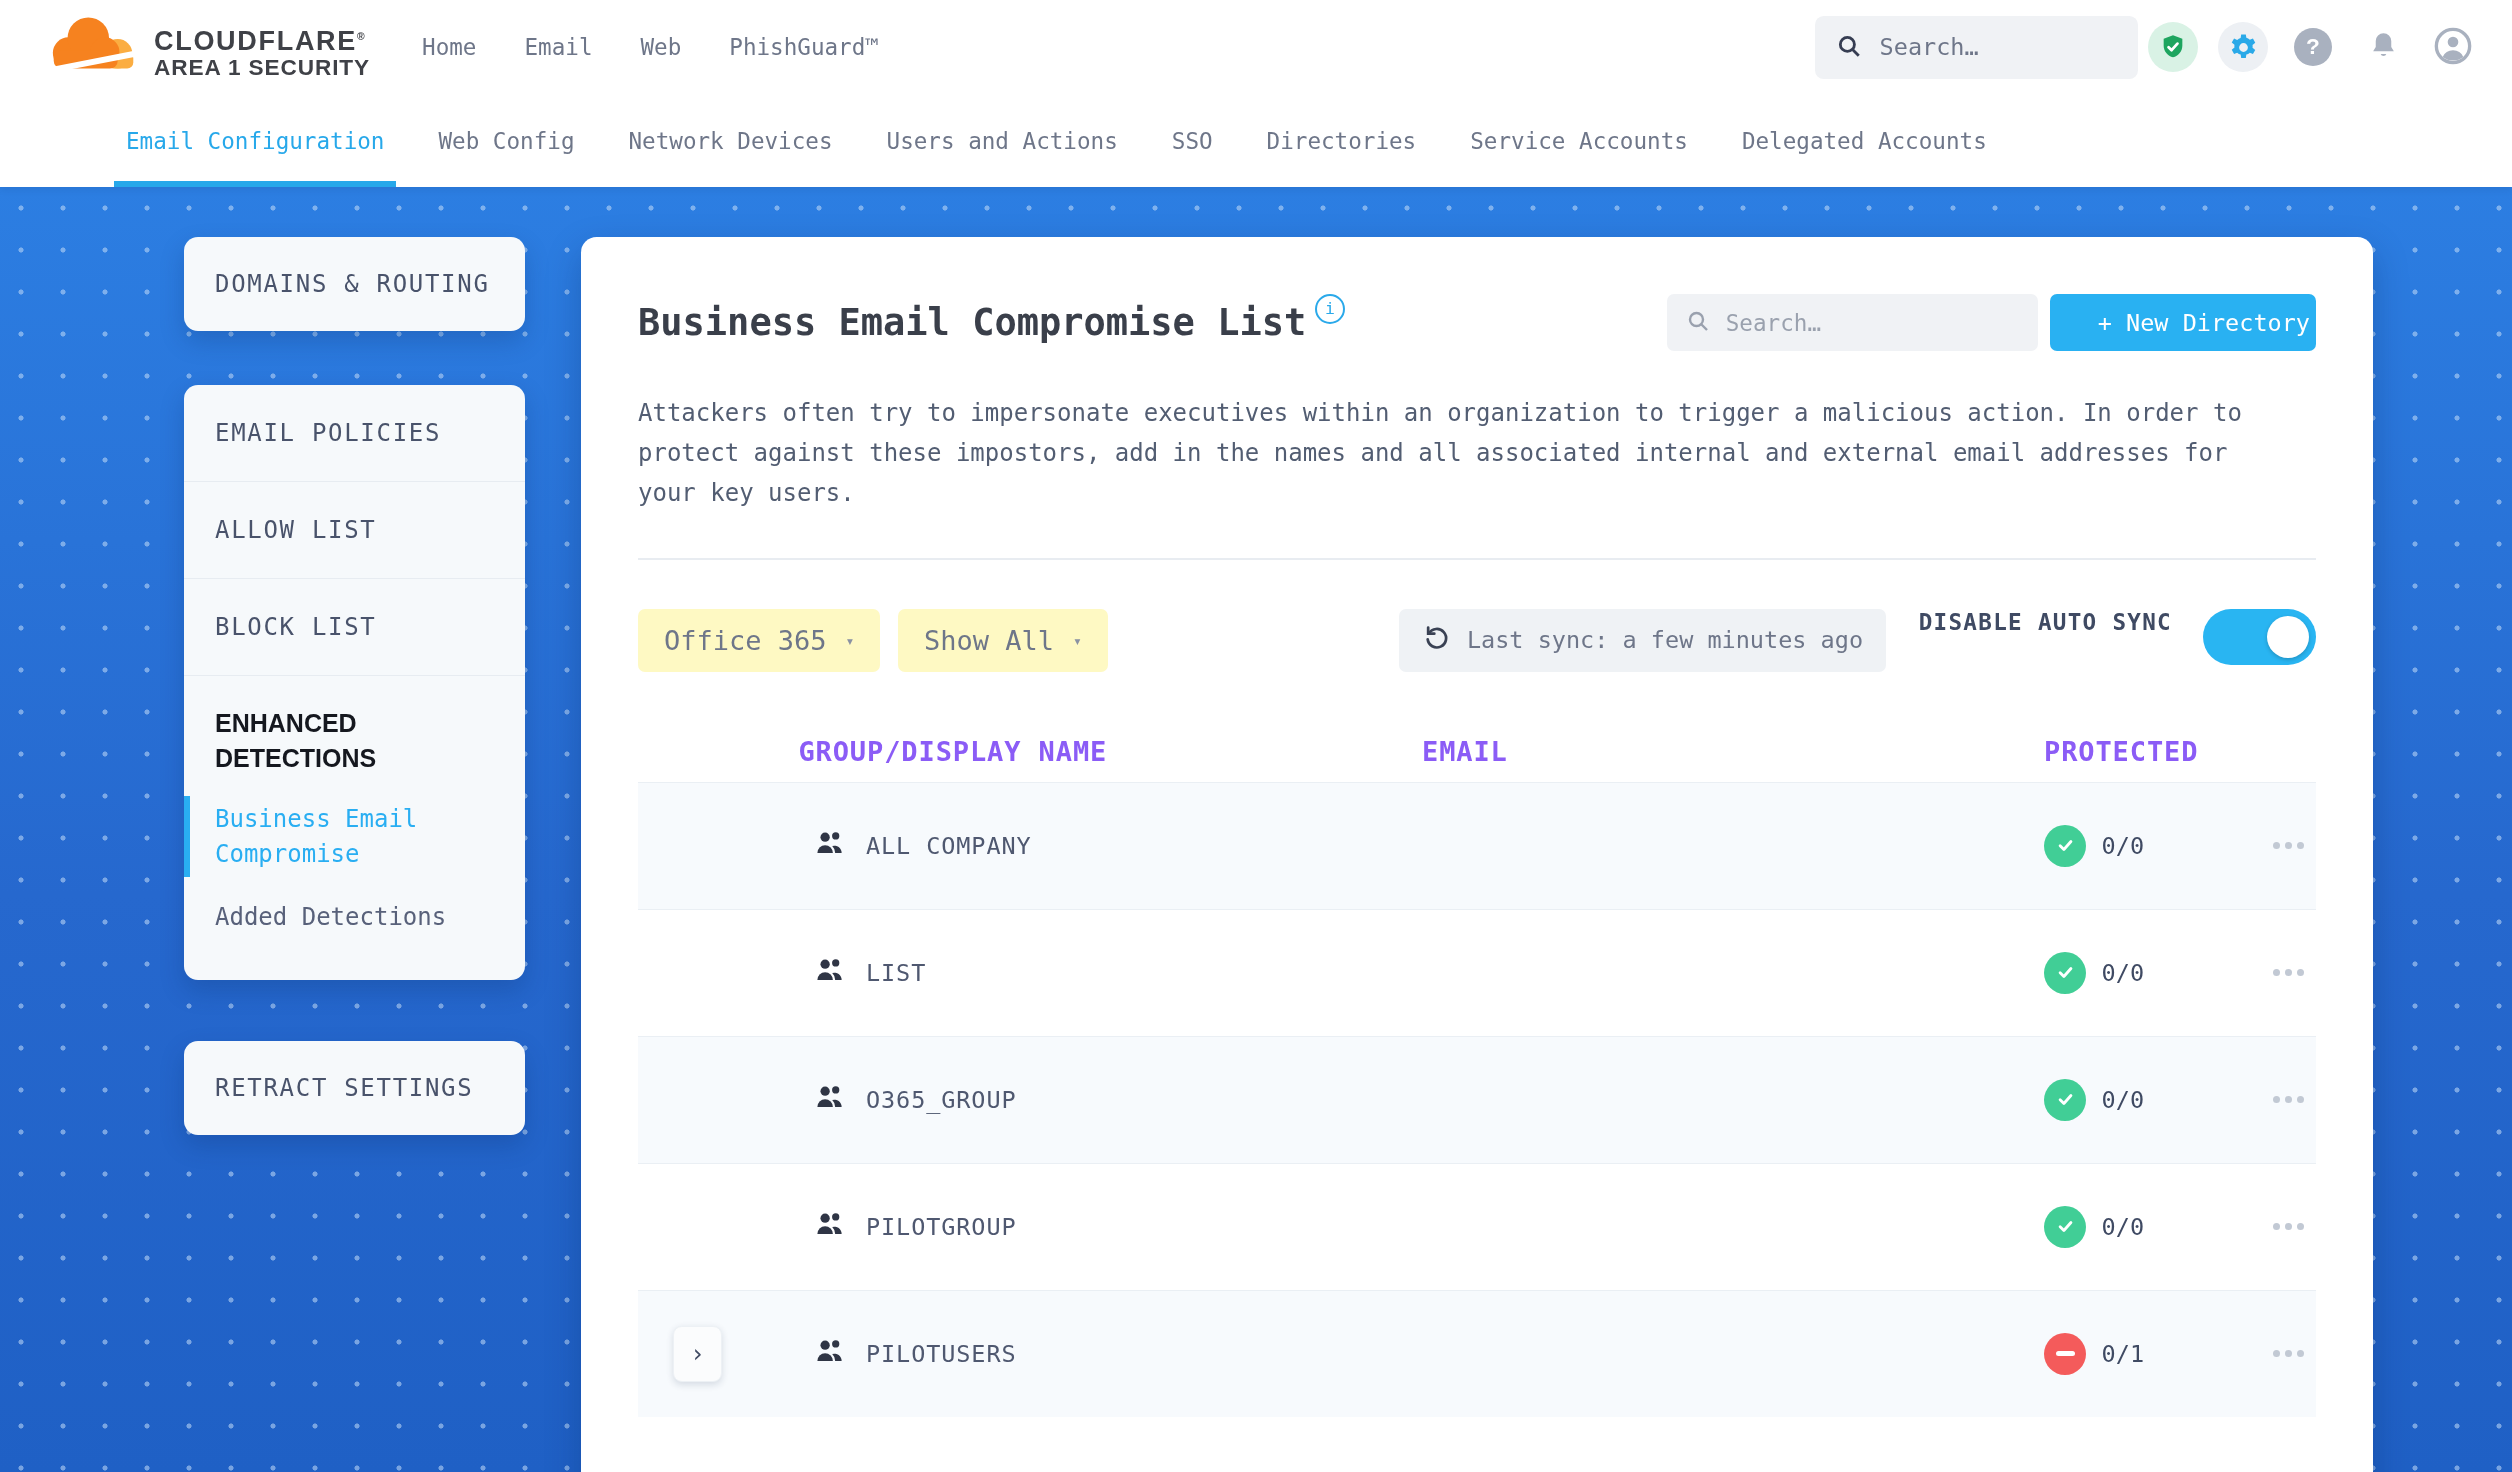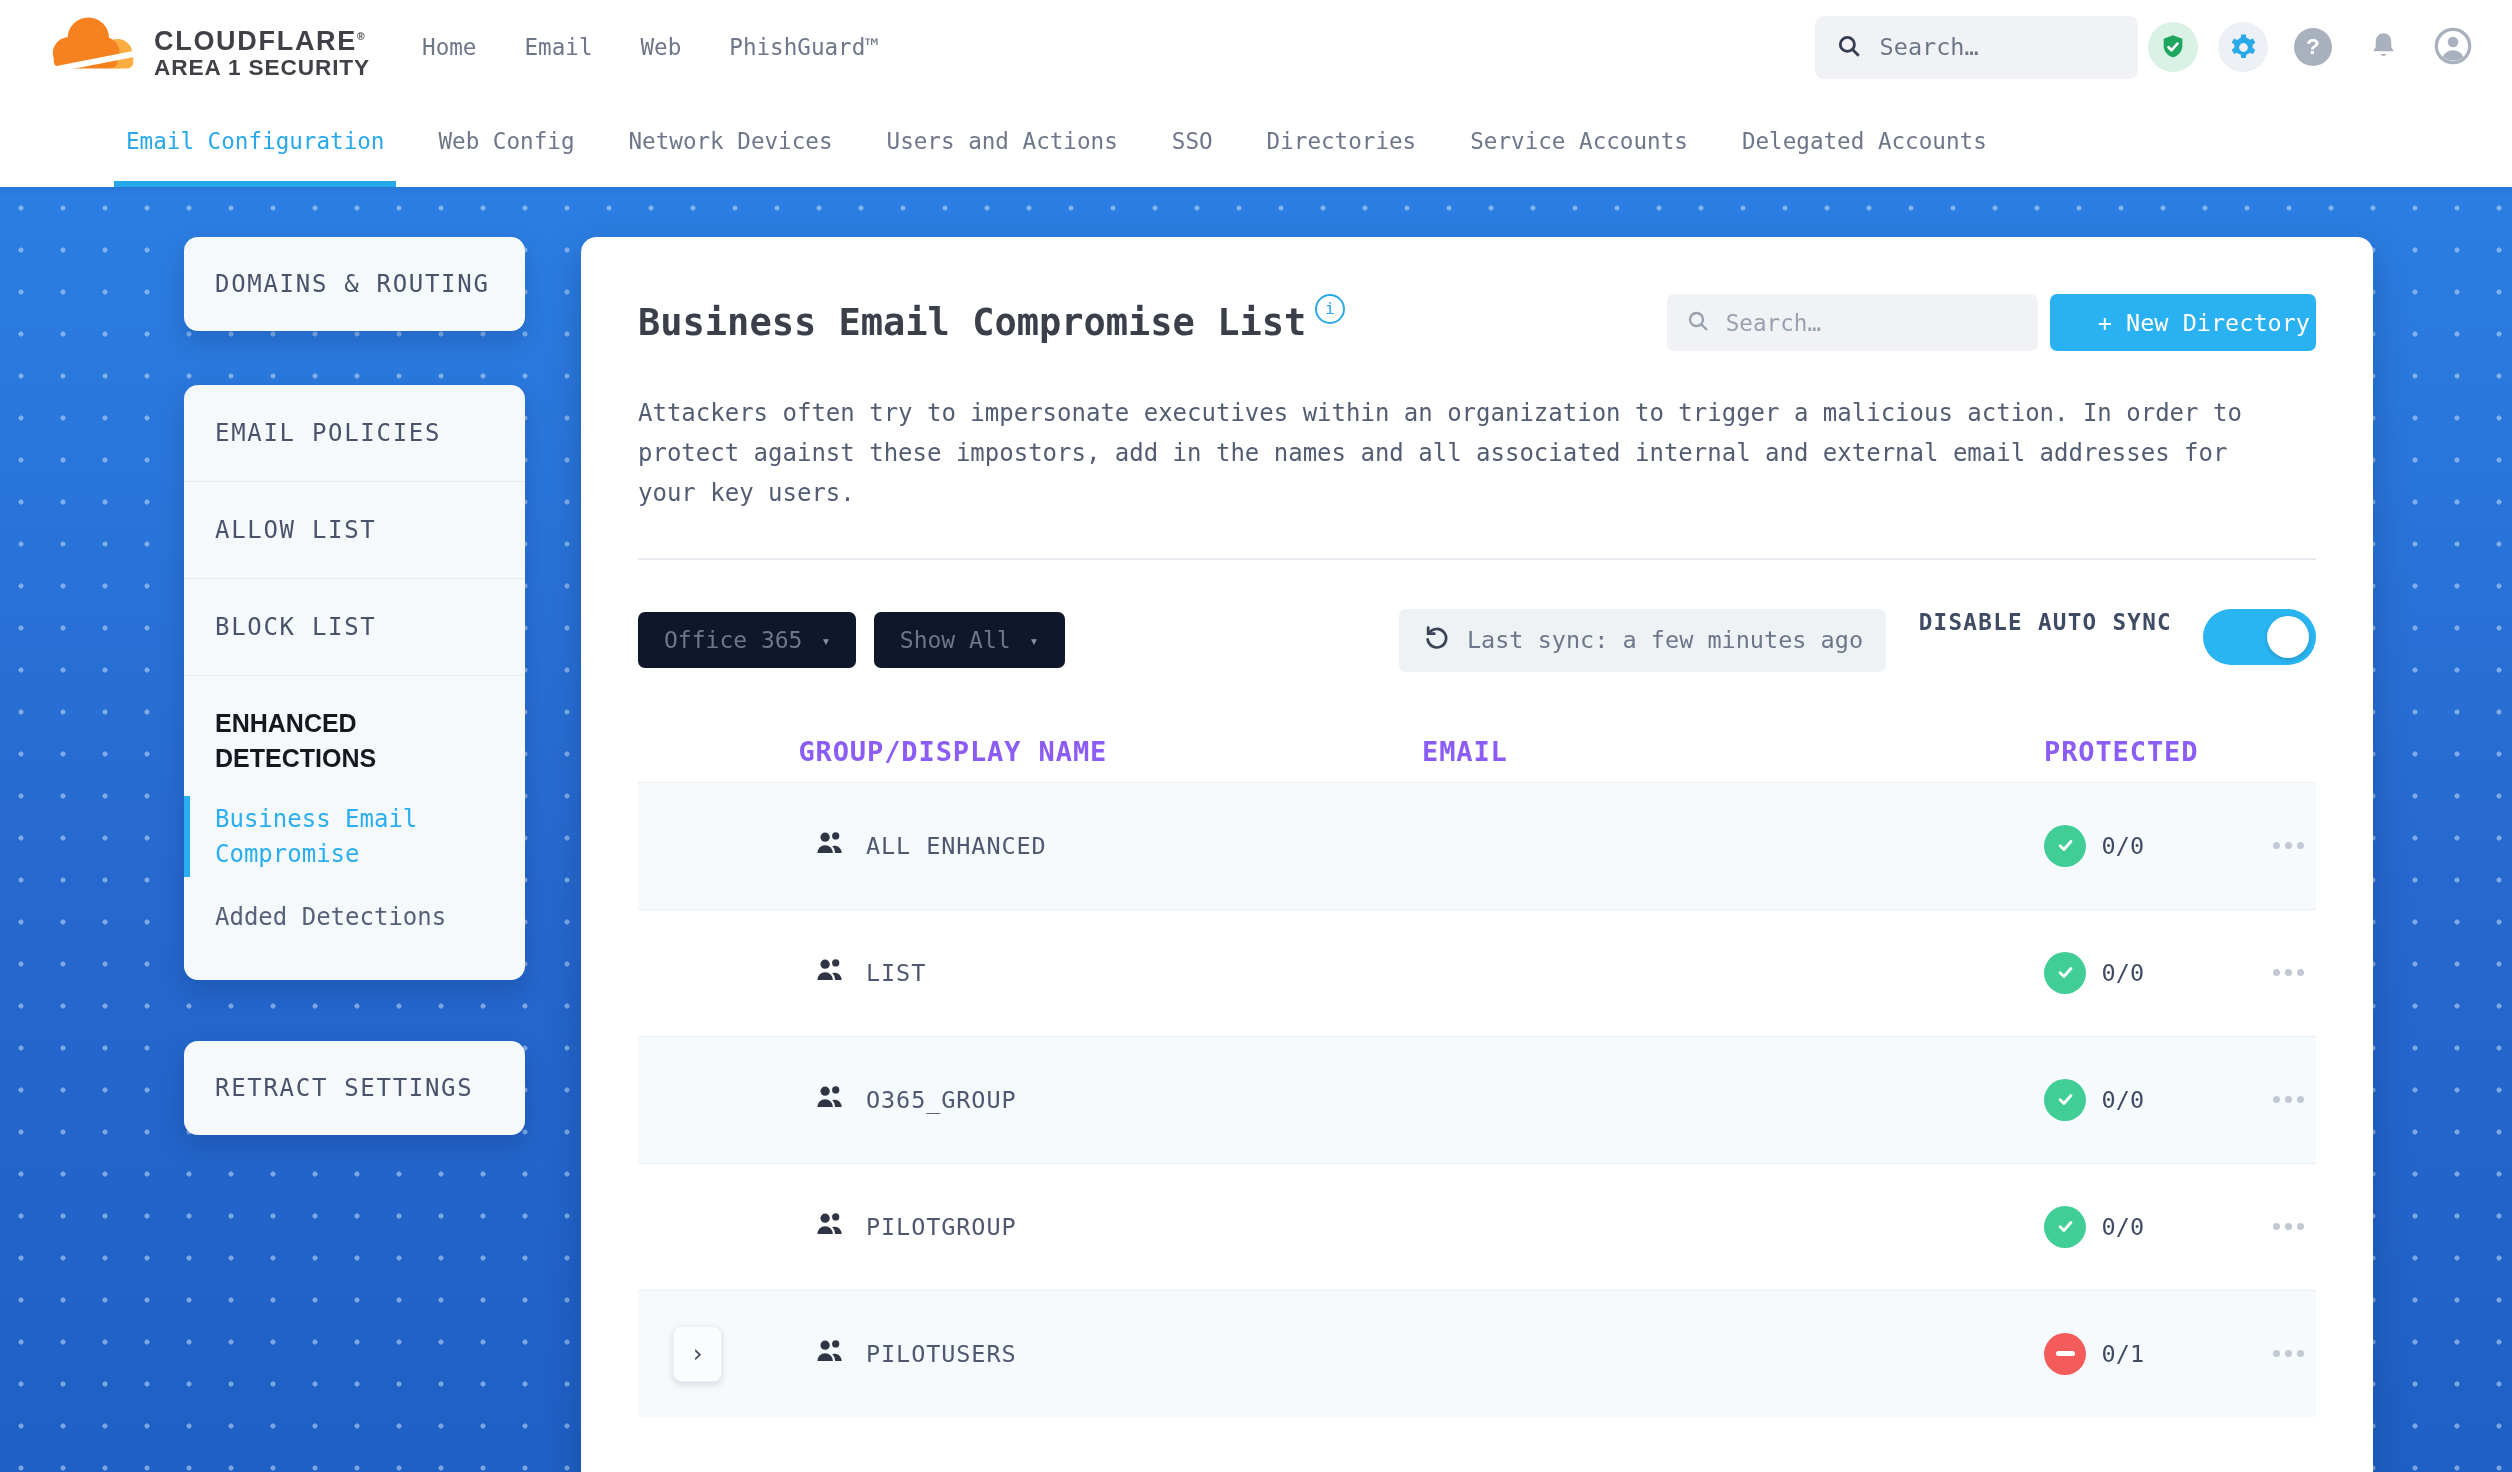--- a/index.html
+++ b/index.html
@@ -58,21 +58,21 @@
   .ptitle{font-size:37px;font-weight:bold;color:#3A3F4A;letter-spacing:0;}
   .info-icon{width:26px;height:26px;border:2.6px solid #2AA9EA;border-radius:50%;color:#2AA9EA;font-size:16.5px;display:flex;align-items:center;justify-content:center;margin-left:8.7px;transform:translateY(-14px);cursor:pointer;}
   .psearch{margin-left:auto;display:flex;align-items:center;width:371px;height:57px;background:#F0F2F5;border-radius:7px;padding:0 19px;box-sizing:border-box;}
   .psearch input{border:0;background:transparent;outline:none;font-family:inherit;font-size:22.6px;color:#3A4254;margin-left:14px;width:100%;}
   .psearch input::placeholder{color:#9AA1AE;}
   .new-dir-btn{margin-left:12px;height:57px;min-width:262px;background:#29B1F2;border:0;border-radius:7px;color:#fff;font-family:inherit;font-size:23.5px;display:flex;align-items:center;justify-content:center;cursor:pointer;padding-left:48px;}
   .pdesc{margin-top:42px;width:1656px;font-size:24px;line-height:40px;color:#525D72;}
   .pdivider{margin-top:45px;height:1.7px;background:#E8ECF1;}
 
   .filters{margin-top:49px;display:flex;align-items:center;}
-  .chip{height:56px;background:#0f172a;border-radius:7px;display:flex;align-items:center;padding:0 26px;font-size:23px;color:#6E7689;cursor:pointer;box-sizing:border-box;}
+  .chip{height:63px;background:#fef9c3;border-radius:7px;display:flex;align-items:center;padding:0 26px;font-size:27px;color:#6E7689;cursor:pointer;box-sizing:border-box;}
   .chip + .chip{margin-left:17.4px;}
   .caret{margin-left:19px;font-size:14.8px;color:#8A92A3;}
   .caret::after{content:"▾";}
   .sync-cluster{margin-left:auto;display:flex;align-items:flex-start;padding-left:41px;}
   .sync-chip{height:63px;background:#EFF2F5;border-radius:7px;display:flex;align-items:center;padding:0 22.6px;gap:15.6px;font-size:23.5px;color:#6E7689;cursor:pointer;}
   .autosync-label{margin-left:33px;font-size:22.6px;font-weight:bold;letter-spacing:1.3px;color:#3F4A63;}
   .toggle{margin-left:31px;width:113px;height:56px;border-radius:28px;background:#C9CFD8;position:relative;cursor:pointer;}
   .toggle.on{background:#29B5F2;}
   .toggle .knob{position:absolute;top:7px;left:7px;width:42px;height:42px;border-radius:50%;background:#fff;box-shadow:0 1.7px 4.3px rgba(0,0,0,.2);}
   .toggle.on .knob{left:auto;right:7px;}
@@ -281,21 +281,21 @@
 
     <div class="cell-name">
       <span>
         <svg width="31" height="28" viewBox="0 0 24 21" fill="#2F3545">
           <circle cx="8.6" cy="6" r="3.6"></circle>
           <path d="M2.6 18.2a6 6 0 0 1 12 0z"></path>
           <circle cx="16.8" cy="5" r="2.8"></circle>
           <path d="M16.4 18.2h5a5.6 5.6 0 0 0-7.3-5.4 7.6 7.6 0 0 1 2.3 5.4z"></path>
         </svg>
       </span>
-      <span class="gname">ALL ENHANCED</span>
+      <span class="gname">ALL COMPANY</span>
     </div>
     <div class="cell-email"><span class="gemail"></span></div>
     <div class="cell-protected">
       <span class="status ok">
         <svg width="22.6" height="22.6" viewBox="0 0 24 24">
                     <path d="M6.5 12.5l4 4 7.5-8.5" stroke="#fff" stroke-width="3" fill="none" stroke-linecap="round" stroke-linejoin="round"></path>
                   </svg>
 
       </span>
       <span class="pcount">0/0</span>

